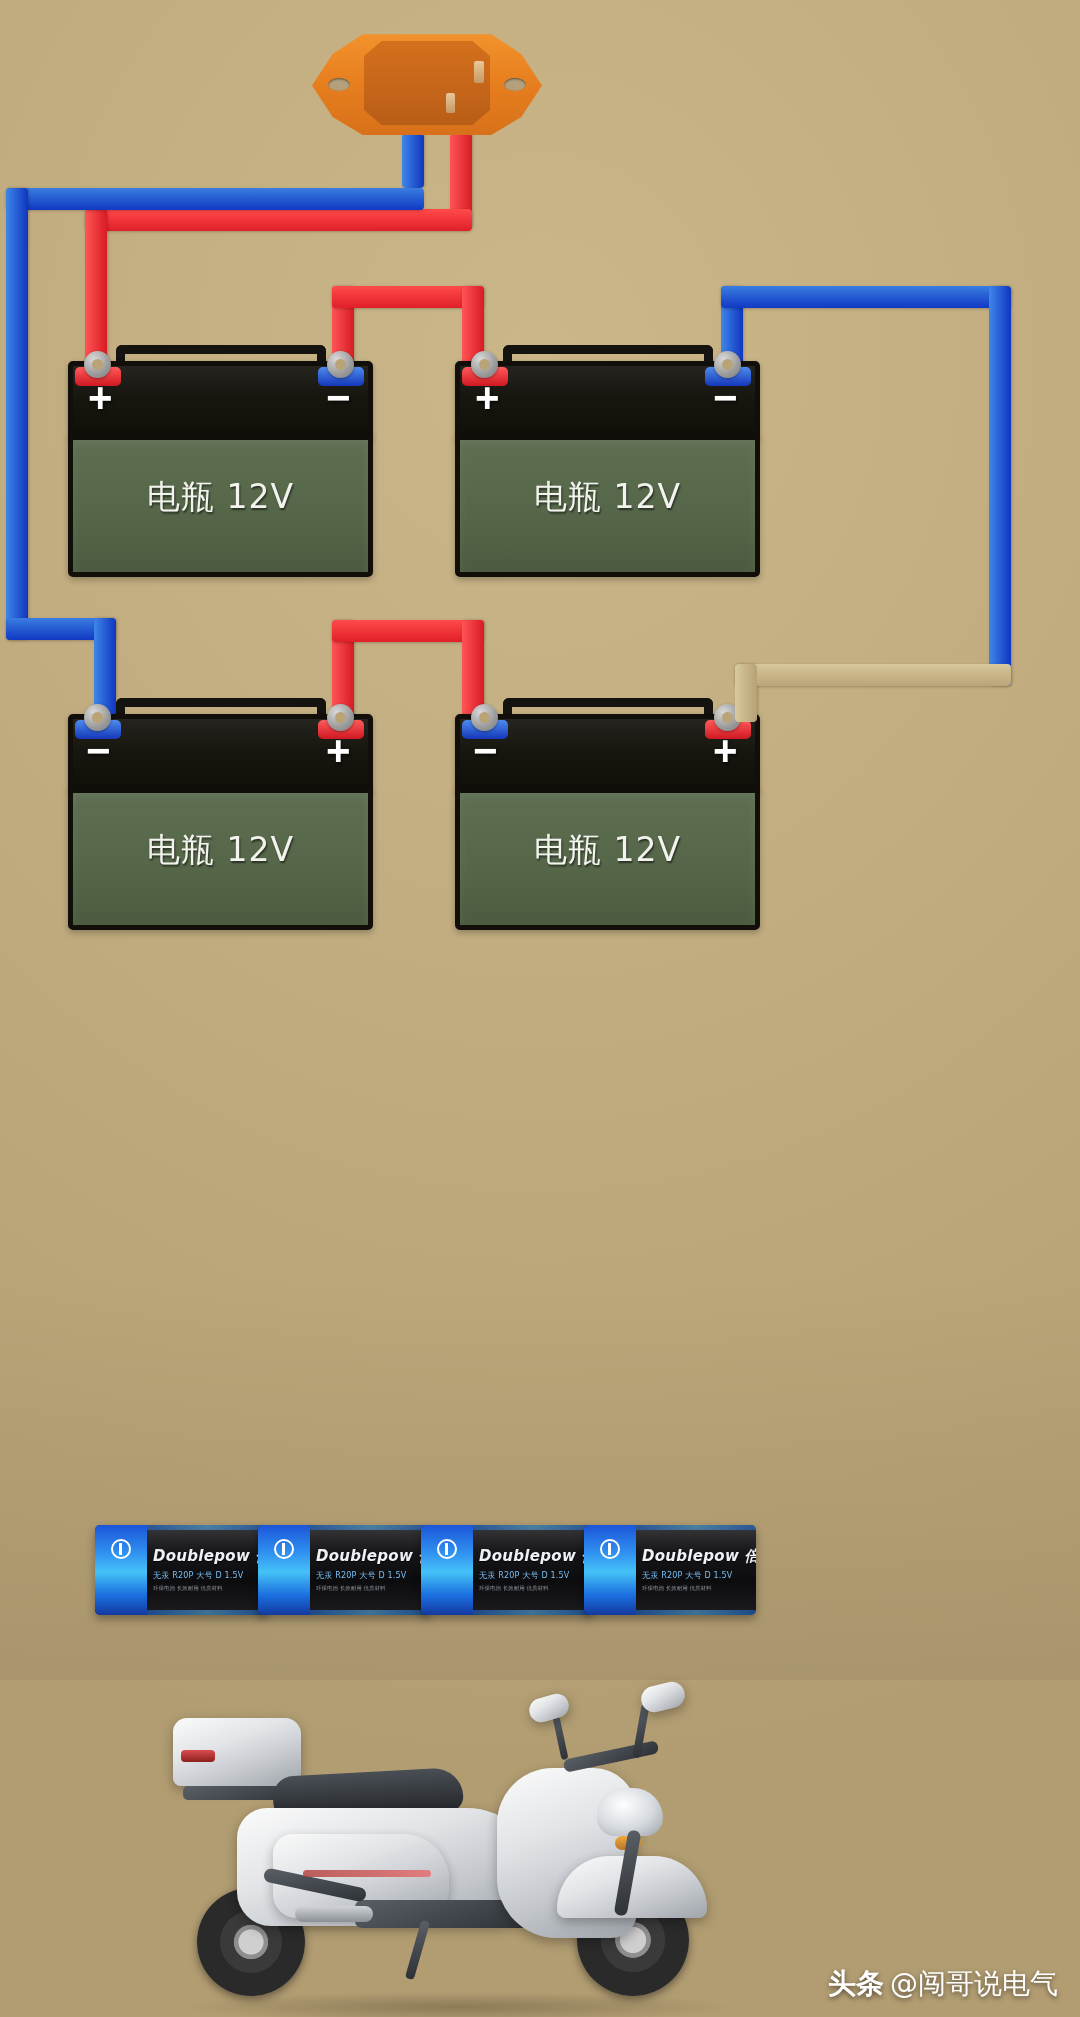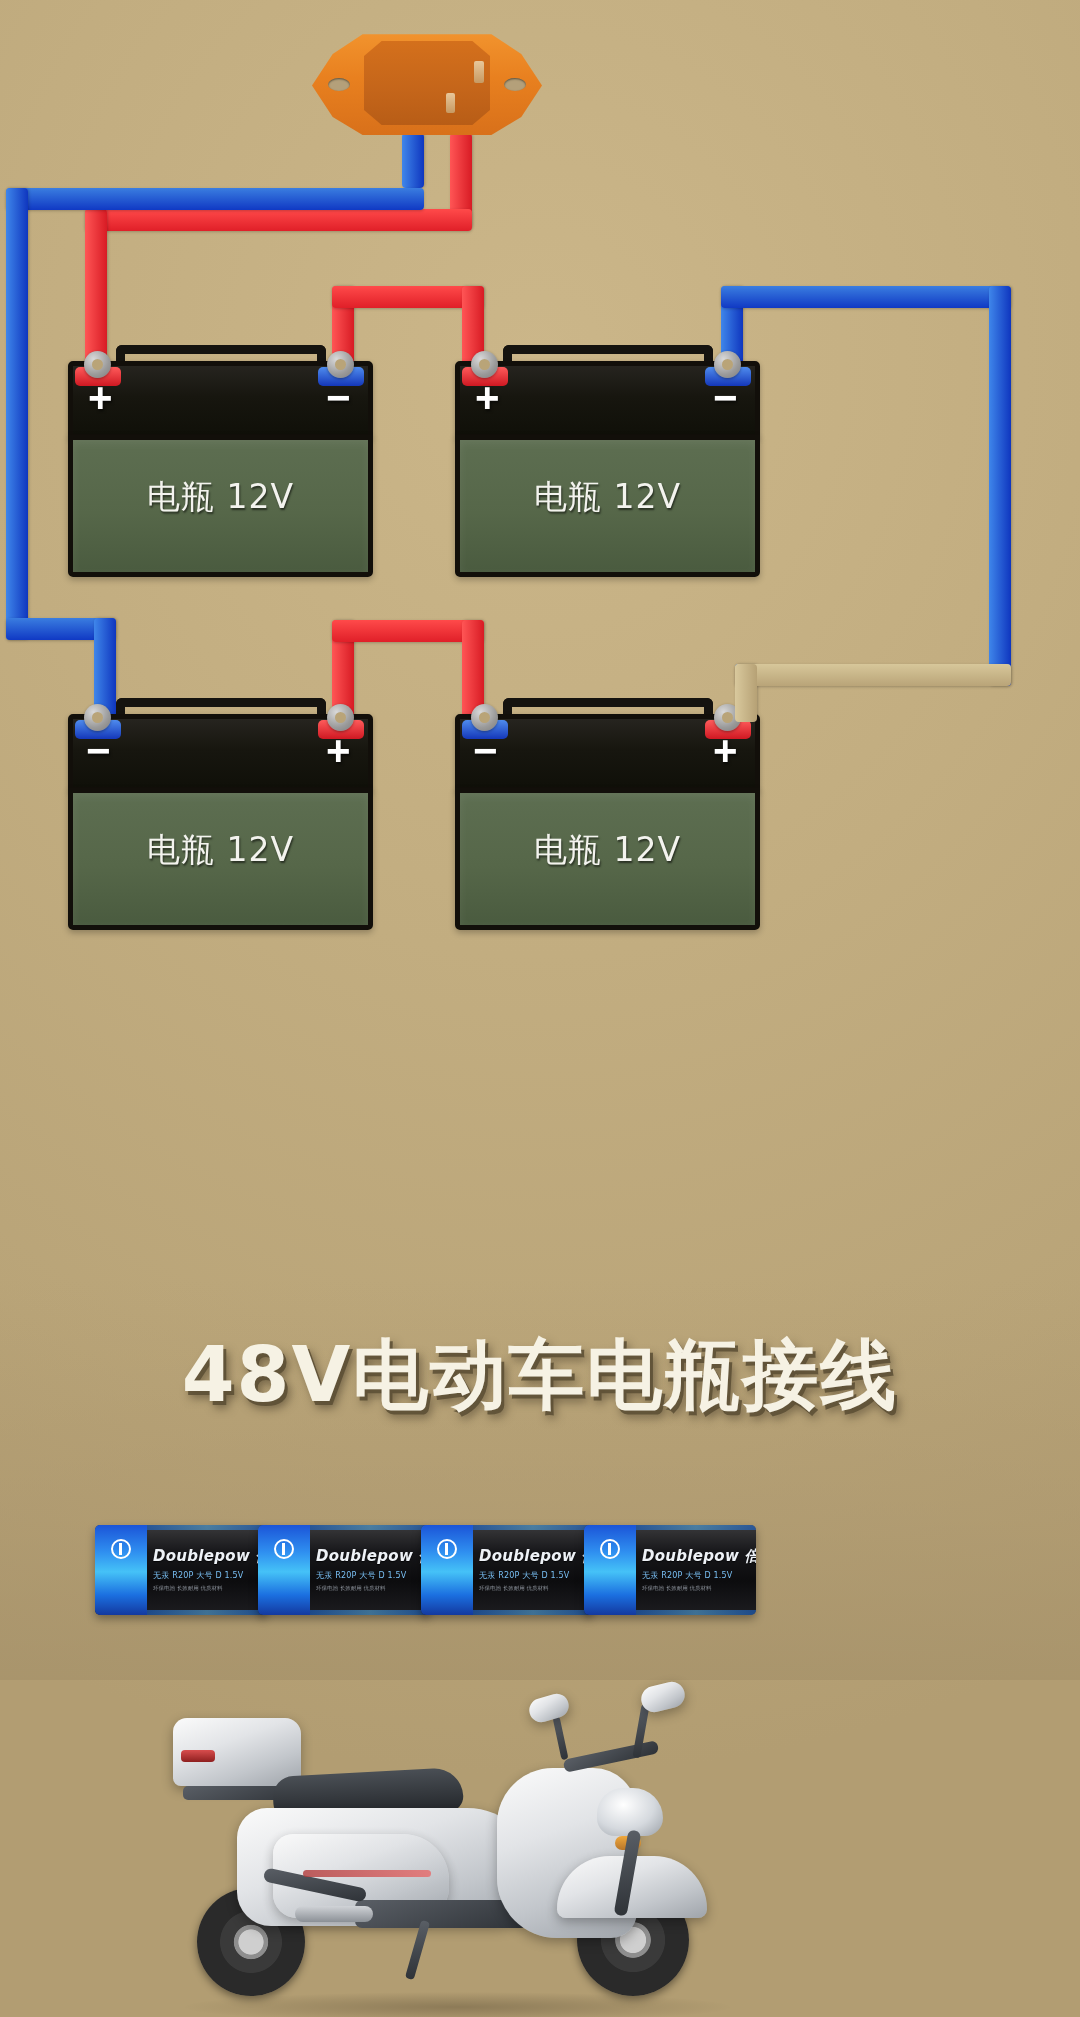--- a/index.html
+++ b/index.html
@@ -273,21 +273,20 @@
     <div class="lug" style="left:16px;"></div>
     <div class="lug" style="left:259px;"></div>
     <div class="sign" style="left:18px;">−</div>
     <div class="sign" style="left:258px;">+</div>
     <div class="bat-label">电瓶  12V</div>
   </div>
 
   <div class="abs wire w-tan" style="left:735px;top:664px;width:276px;height:22px;"></div>
   <div class="abs wire w-tan-v" style="left:735px;top:664px;width:22px;height:58px;"></div>
 
-  <div class="abs" id="title">48V电动车电瓶接线</div>
 
   <div class="abs" id="cells">
     <div class="cell" style="left:0px;">
       <div class="cell-nub"></div>
       <div class="cell-cap"></div>
       <div class="cell-strip"></div>
       <div class="cell-strip b"></div>
       <div class="cell-brand">Doublepow 倍量</div>
       <div class="cell-sub">无汞 R20P 大号 D 1.5V</div>
       <div class="cell-fine">环保电池 长效耐用 优质材料</div>
@@ -355,14 +354,17 @@
     <div class="sc sc-dark" style="left:476px;top:210px;width:13px;height:86px;border-radius:6px;transform:rotate(10deg);"></div>
 
     <div class="sc sc-dark" style="left:118px;top:258px;width:104px;height:14px;border-radius:7px;transform:rotate(12deg);"></div>
     <div class="sc" style="left:150px;top:286px;width:78px;height:16px;border-radius:8px;background:linear-gradient(180deg,#d0d3d7,#8b9096);"></div>
 
     <div class="sc sc-dark" style="left:268px;top:300px;width:9px;height:60px;border-radius:4px;transform:rotate(16deg);"></div>
 
     <div class="sc" style="left:158px;top:250px;width:128px;height:7px;border-radius:4px;background:linear-gradient(90deg,#b03a3a,#e86a6a);opacity:.8;"></div>
   </div>
 
+  <div class="abs" id="watermark">
+    <span>头条</span><span class="at">@闯哥说电气</span>
+  </div>
 
 </div>
 
 </body></html>

